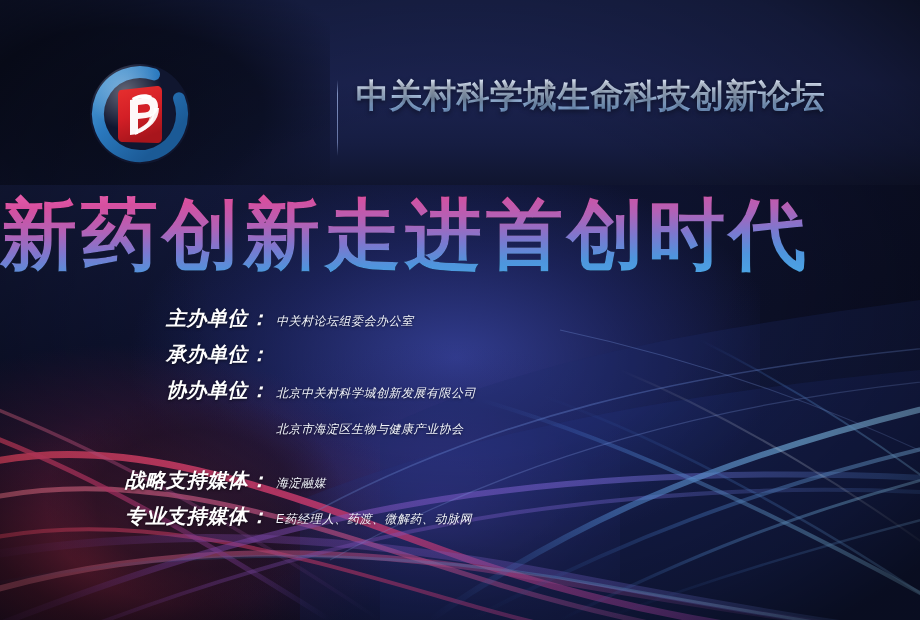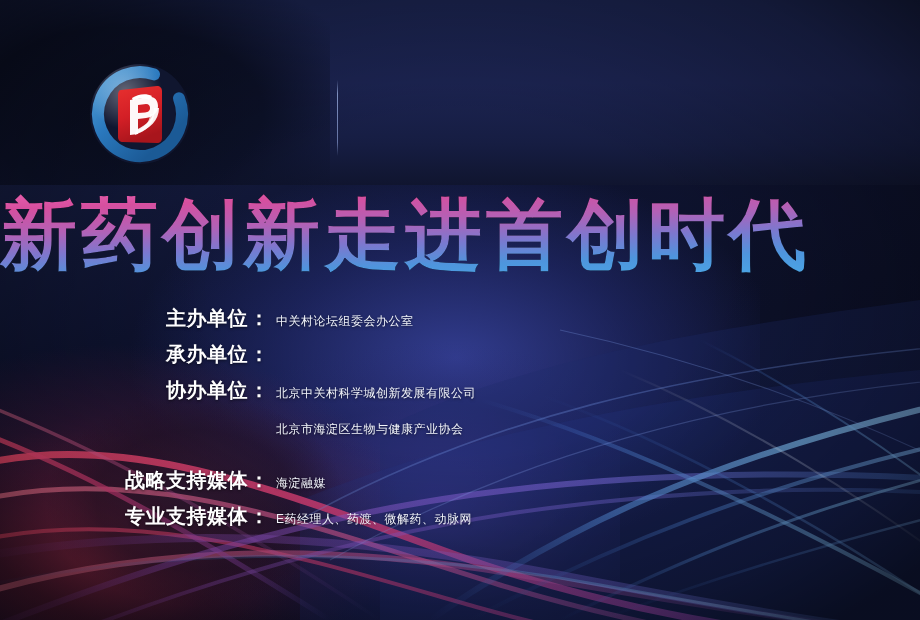--- a/index.html
+++ b/index.html
@@ -118,21 +118,21 @@
     color:#ffffff;font-size:20px;font-weight:bold;
     padding:0 7px 0 1px;
     text-shadow:0 1px 3px rgba(0,0,0,.6);
   }
   .row .val{
     color:#f2f5fb;font-size:12px;font-weight:normal;letter-spacing:.5px;
     text-shadow:0 1px 3px rgba(0,0,0,.6);
   }
   .row.cont .lbl,.row.cont .colon{visibility:hidden;}
   .rowgap{height:18px;}
-  .info-inner{margin-left:116px;}
+  .info-inner{margin-left:116px;font-style:italic;}
 </style>
 </head>
 <body>
 
 <div id="poster">
 
   <div class="bg-layer bg-base"></div>
   <div class="bg-layer bg-glow-right"></div>
   <div class="bg-layer bg-glow-right2"></div>
   <div class="bg-layer bg-glow-left"></div>
@@ -246,20 +246,21 @@
       <path d="M50,43 L58,42 C61,42 62,44 62,46 C62,49 60,50 57,50.5 L50,51 Z" fill="#d31f26"></path>
       <path d="M44,36 C50,32 58,31 64,34 L61,38 C56,36 50,36 45,39 Z" fill="#ffffff"></path>
       <path d="M66,46 C66,56 59,63 48,68 L48,72 C62,67 71,58 71,46 Z" fill="#ffffff" opacity=".92"></path>
       <path d="M62,52 C62,60 56,66 47,70 L47,73 C58,69 66,62 66,52 Z" fill="#ffffff" opacity=".75"></path>
     </svg>
 
 
     <div class="divider"></div>
 
     <div class="evt">
+      <div class="evt-l2">中关村科学城生命科技创新论坛</div>
     </div>
   </div>
 
   <div class="title-wrap">
     <div class="title stroke">新药创新走进首创时代</div>
     <div class="title">
       <span class="fill">新药创新走进首创时代</span>
     </div>
   </div>
 

